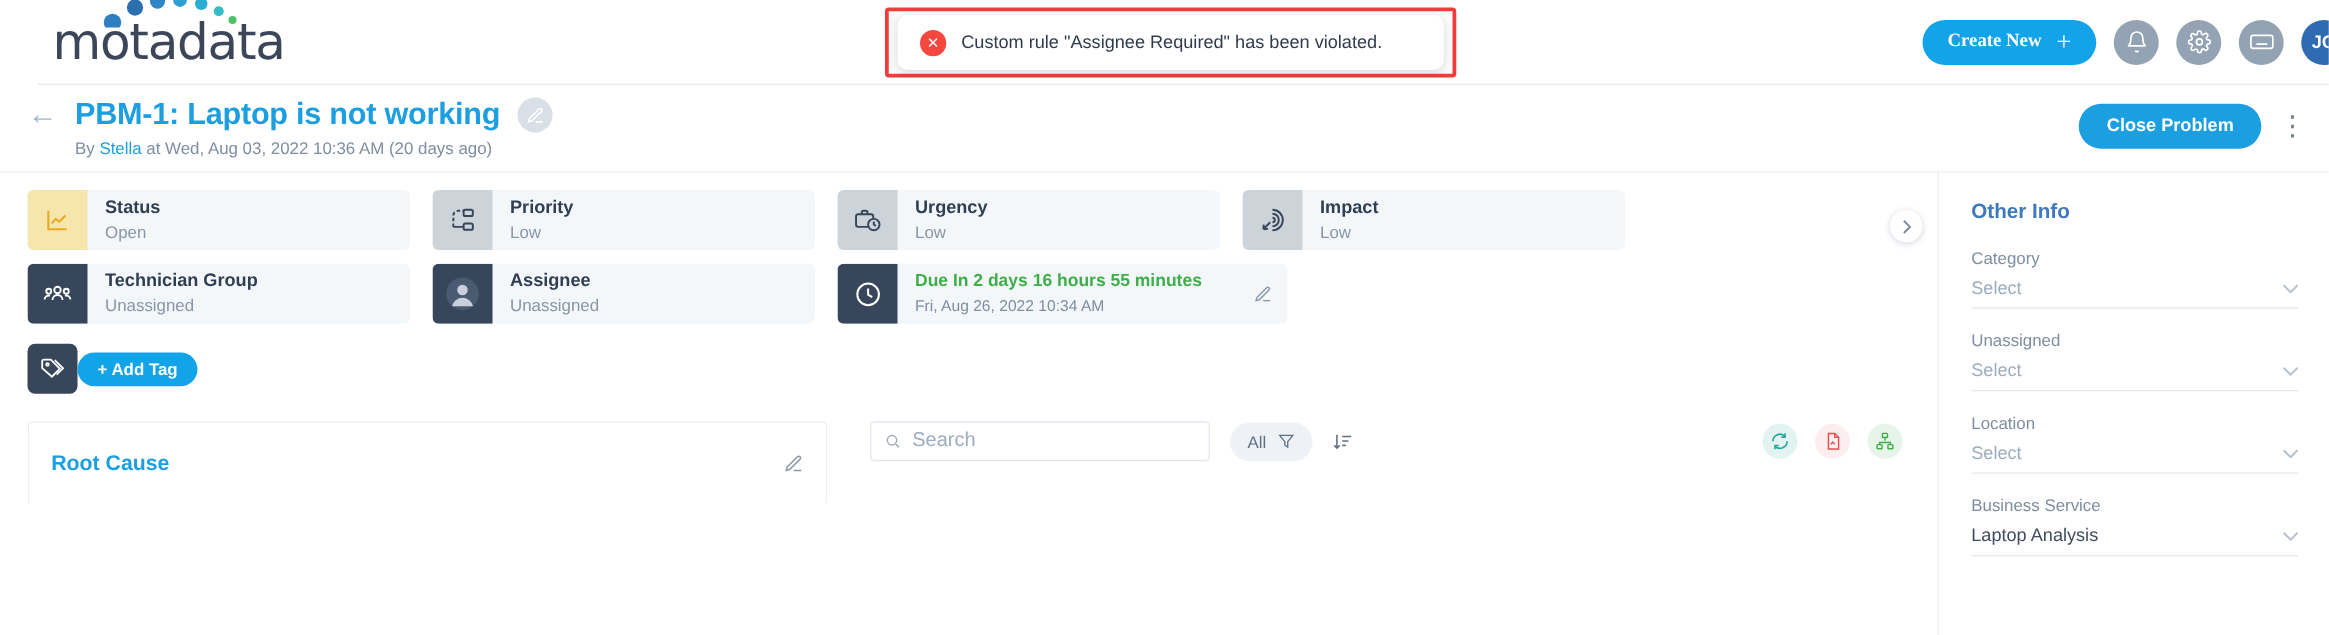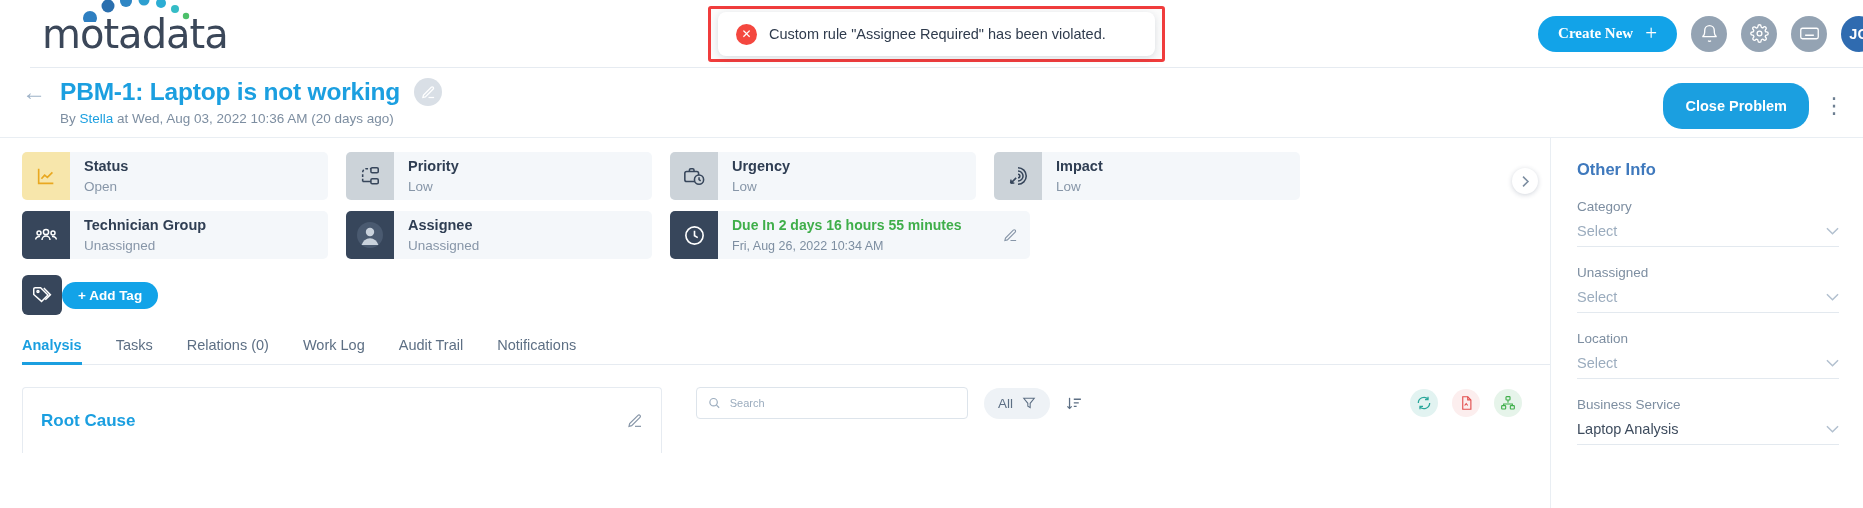--- a/index.html
+++ b/index.html
@@ -76,21 +76,21 @@
   .edit-circle {
     width:28px; height:28px; border-radius:50%; background:#d9dfe6;
     display:flex; align-items:center; justify-content:center; cursor:pointer;
   }
   .byline { font-size:13.5px; color:#7d8ea1; margin: 5px 0 0 38px; }
   .byline .u { color:#1b9fe0; }
 
   .title-actions { position:absolute; right:18px; top:15px; display:flex; align-items:center; gap:14px; }
   .close-btn {
     background:#1b9fe0; color:#fff; border:none; border-radius:19px;
-    height:46px; padding:0 22px; font-size:14.5px; font-weight:bold; cursor:pointer;
+    height:36px; padding:0 22px; font-size:14.5px; font-weight:bold; cursor:pointer;
     font-family:"Liberation Sans", sans-serif;
   }
   .kebab { color:#6d7f92; font-size:22px; line-height:.6; cursor:pointer; letter-spacing:0; }
 
   
   .body { display:flex; height: 370px; }
   .main { position:relative; width: 1550px; padding: 14px 0 0 22px; }
   .rail {
     width: 313px; border-left:1px solid #e9eef3; padding: 22px 24px 0 26px;
   }
@@ -153,21 +153,21 @@
   .rootcause-title { font-size:17px; font-weight:bold; color:#1b9fe0; }
   .rootcause-edit { margin-left:auto; cursor:pointer; }
 
   .listpane { flex:1; padding-left: 34px; }
   .listbar { display:flex; align-items:center; gap:16px; }
   .search-box {
     width: 272px; height:32px; border:1px solid #dde4eb; border-radius:4px;
     display:flex; align-items:center; gap:9px; padding:0 11px; background:#fff;
   }
   .search-box input {
-    border:none; outline:none; font-size:11px; color:#2f3e53; width:100%;
+    border:none; outline:none; font-size:16px; color:#2f3e53; width:100%;
     font-family:"Liberation Sans", sans-serif; background:transparent;
   }
   .search-box input::placeholder { color:#9bacbe; }
   .filter-chip {
     height:31px; min-width:66px; border-radius:16px; background:#eef2f6;
     display:flex; align-items:center; justify-content:center; gap:9px;
     font-size:13.5px; color:#5d6f84; cursor:pointer; padding:0 12px;
   }
   .sort-ico { cursor:pointer; color:#5d6f84; }
   .list-actions { margin-left:auto; display:flex; align-items:center; gap:14px; padding-right: 28px; }
@@ -395,28 +395,20 @@
         <span class="tag-ico">
           <svg width="22" height="22" viewBox="0 0 24 24" fill="none" stroke="#fff" stroke-width="1.6">
             <path d="M3 11.5V5.5A1.5 1.5 0 0 1 4.5 4h6l8 8-7 7z"></path>
             <circle cx="7.6" cy="8.2" r="1.1"></circle>
             <path d="M14 4.4l7.2 7.2-5.6 5.6"></path>
           </svg>
         </span>
         <button class="add-tag">+ Add Tag</button>
       </div>
 
-      <div class="tabs">
-        <div class="tab active">Analysis</div>
-        <div class="tab">Tasks</div>
-        <div class="tab">Relations (0)</div>
-        <div class="tab">Work Log</div>
-        <div class="tab">Audit Trail</div>
-        <div class="tab">Notifications</div>
-      </div>
 
       <div class="panes">
         <div class="rootcause">
           <span class="rootcause-title">Root Cause</span>
           <span class="rootcause-edit">
             <svg width="16" height="16" viewBox="0 0 24 24" fill="none" stroke="#8796a8" stroke-width="1.8">
               <path d="M12 20h9"></path>
                 <path d="M16.5 3.5a2.1 2.1 0 1 1 3 3L7 19l-4 1 1-4z"></path>
             </svg>
           </span>

